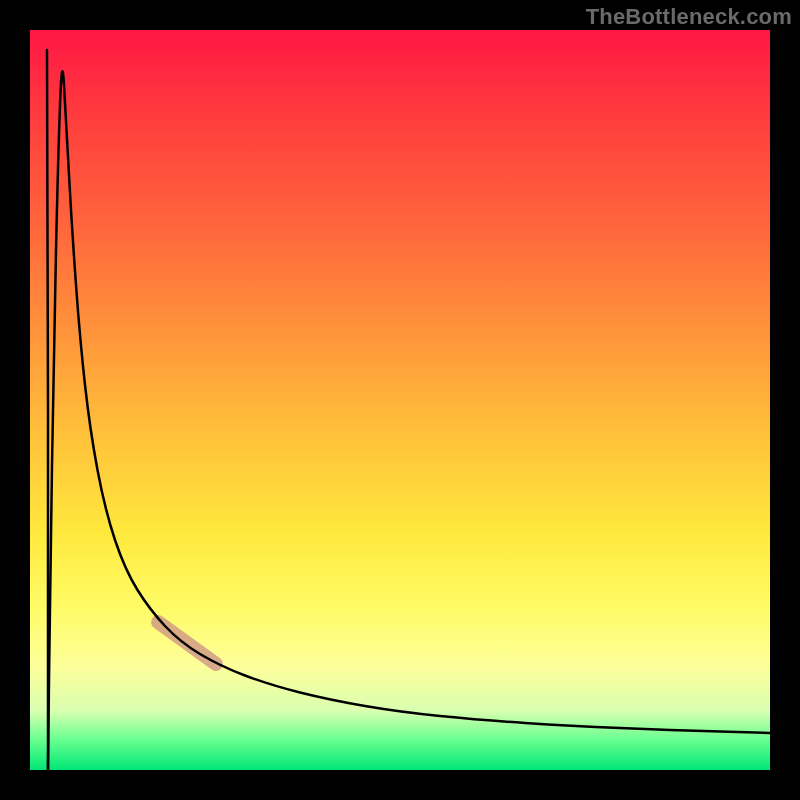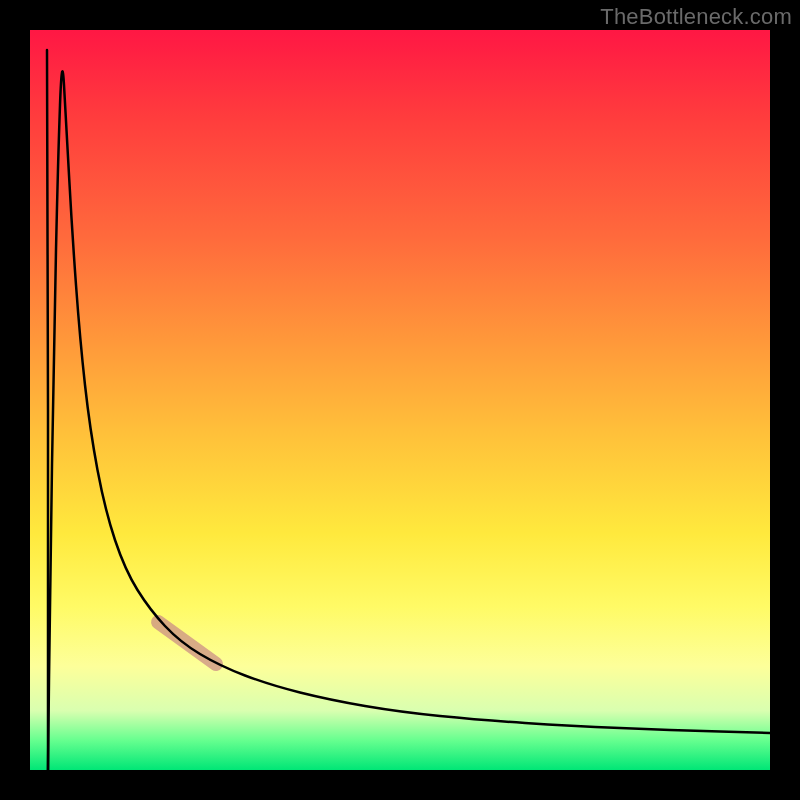--- a/index.html
+++ b/index.html
@@ -8,20 +8,21 @@
     width: 800px;
     height: 800px;
     overflow: hidden;
     background: #000;
   }
   .stage {
     position: relative;
     width: 800px;
     height: 800px;
     background: #000;
+    font-weight: bold;
   }
   .plot-area {
     position: absolute;
     left: 30px;
     top: 30px;
     width: 740px;
     height: 740px;
     background: linear-gradient(to bottom,
       #ff1744 0%,
       #ff3d3d 12%,

